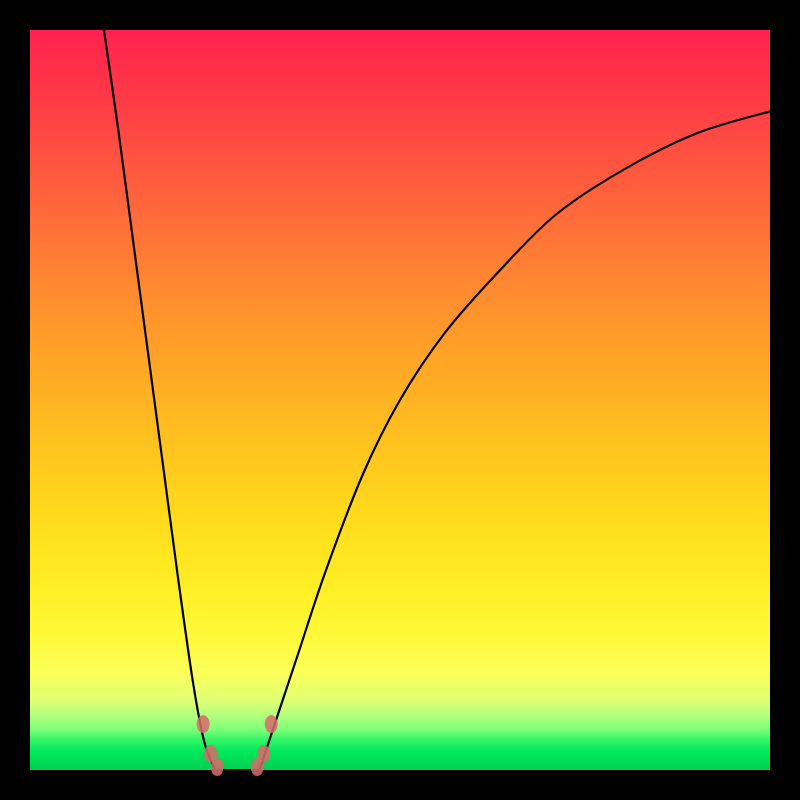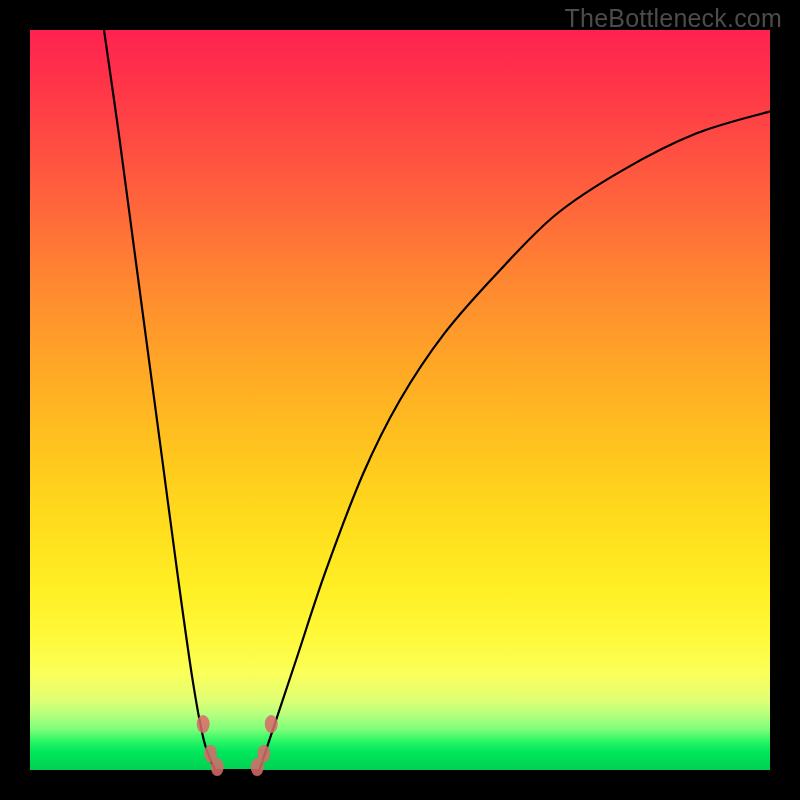--- a/index.html
+++ b/index.html
@@ -65,21 +65,20 @@
   }
   .marker {
     fill: #d96a6b;
     fill-opacity: 0.86;
   }
 </style>
 </head>
 <body>
 
 <div class="frame">
-  <div class="watermark">TheBottleneck.com</div>
 
   <div class="plot">
     <svg class="curve" viewBox="0 0 740 740" preserveAspectRatio="none">
       <path fill="none" stroke="#000000" stroke-width="2.2" d="M 74.00 0.00 C 76.47 17.27, 83.87 67.83, 88.80 103.60 C 93.73 139.37, 98.67 177.60, 103.60 214.60 C 108.53 251.60, 113.47 288.60, 118.40 325.60 C 123.33 362.60, 128.27 399.60, 133.20 436.60 C 138.13 473.60, 143.07 511.83, 148.00 547.60 C 152.93 583.37, 158.48 624.07, 162.80 651.20 C 167.12 678.33, 170.20 695.60, 173.90 710.40 C 177.60 725.20, 183.15 735.07, 185.00 740.00 C 186.85 744.93, 183.15 740.00, 185.00 740.00 C 186.85 740.00, 192.40 740.00, 196.10 740.00 C 199.80 740.00, 203.50 740.00, 207.20 740.00 C 210.90 740.00, 214.60 740.00, 218.30 740.00 C 222.00 740.00, 227.55 740.00, 229.40 740.00 C 231.25 740.00, 226.93 747.40, 229.40 740.00 C 231.87 732.60, 238.03 714.10, 244.20 695.60 C 250.37 677.10, 257.77 654.90, 266.40 629.00 C 275.03 603.10, 284.90 571.03, 296.00 540.20 C 307.10 509.37, 320.67 472.37, 333.00 444.00 C 345.33 415.63, 356.43 393.43, 370.00 370.00 C 383.57 346.57, 398.37 324.37, 414.40 303.40 C 430.43 282.43, 447.70 263.93, 466.20 244.20 C 484.70 224.47, 504.43 202.27, 525.40 185.00 C 546.37 167.73, 568.57 154.17, 592.00 140.60 C 615.43 127.03, 641.33 113.47, 666.00 103.60 C 690.67 93.73, 727.67 85.10, 740.00 81.40"></path>
       <g>
           <ellipse cx="173.16" cy="694.12" rx="6.5" ry="9" class="marker"></ellipse>
           <ellipse cx="180.56" cy="723.72" rx="6.5" ry="9" class="marker"></ellipse>
           <ellipse cx="187.22" cy="737.04" rx="6.5" ry="9" class="marker"></ellipse>
           <ellipse cx="227.18" cy="737.04" rx="6.5" ry="9" class="marker"></ellipse>
           <ellipse cx="233.84" cy="723.72" rx="6.5" ry="9" class="marker"></ellipse>

